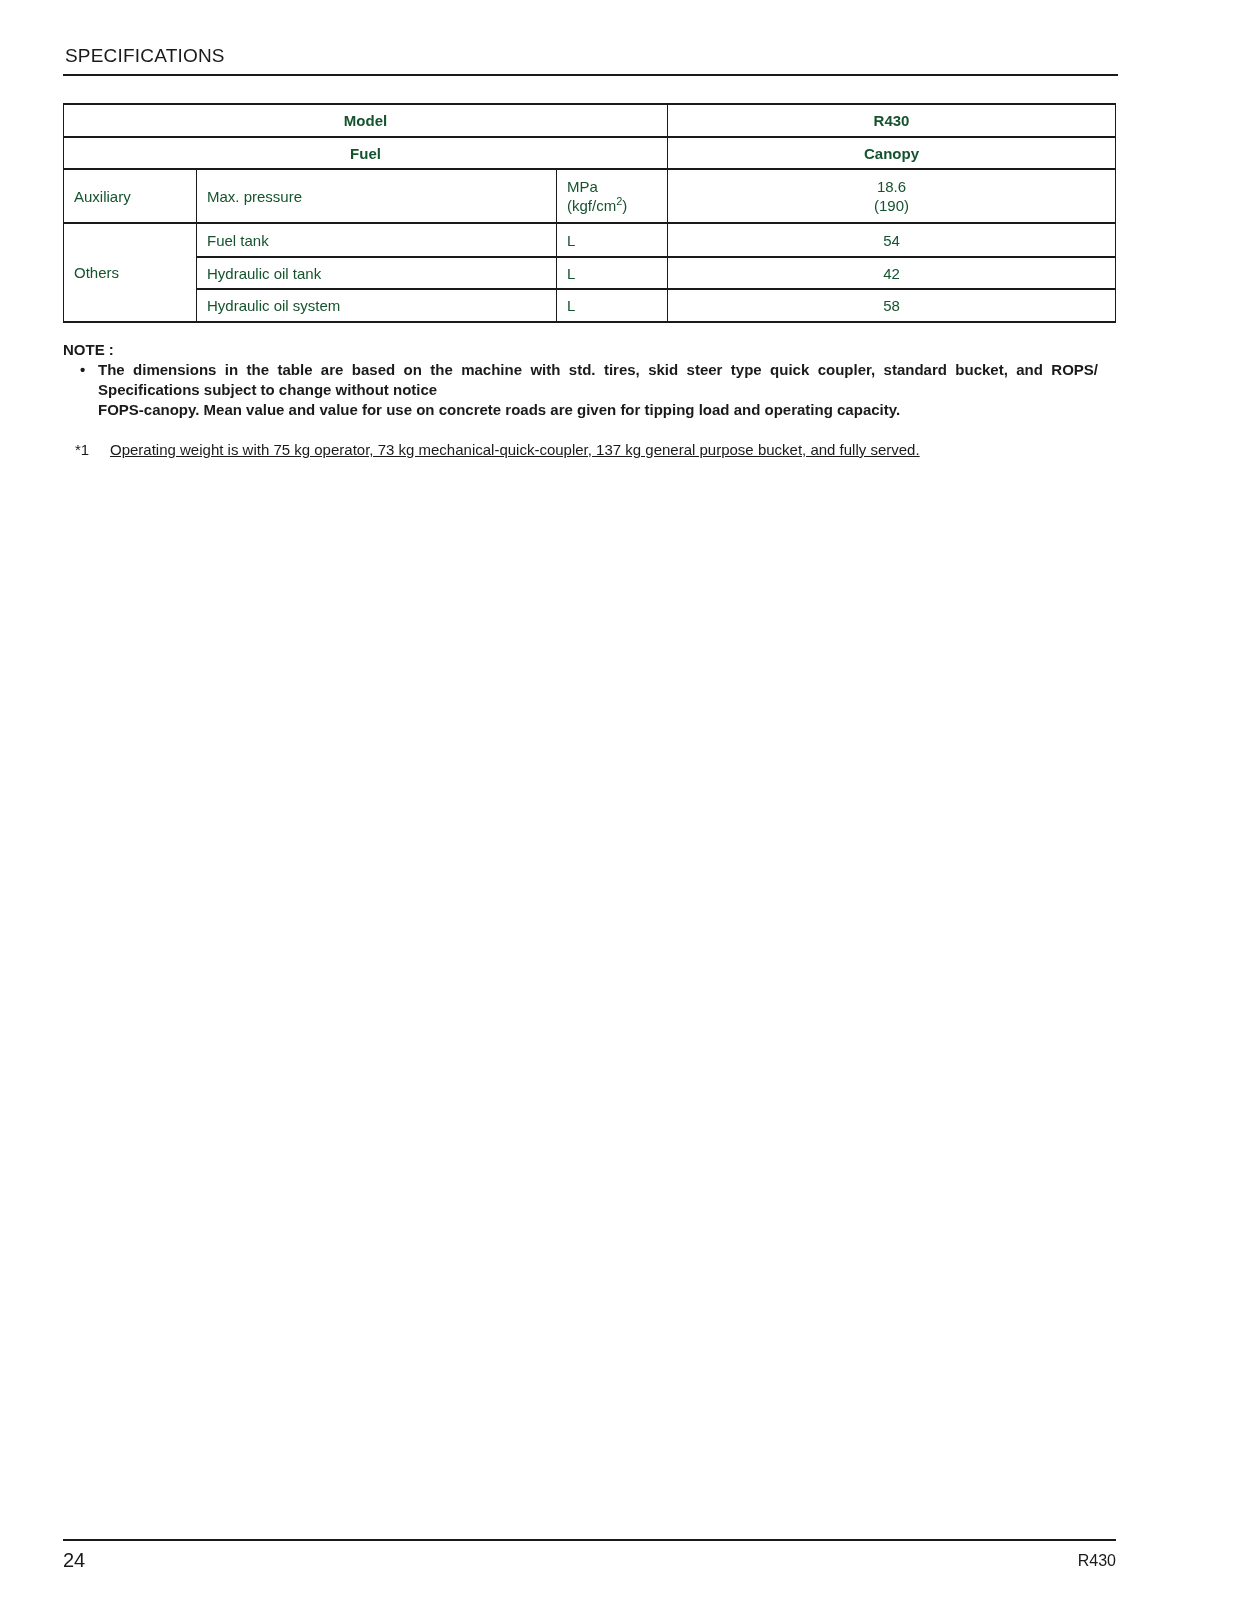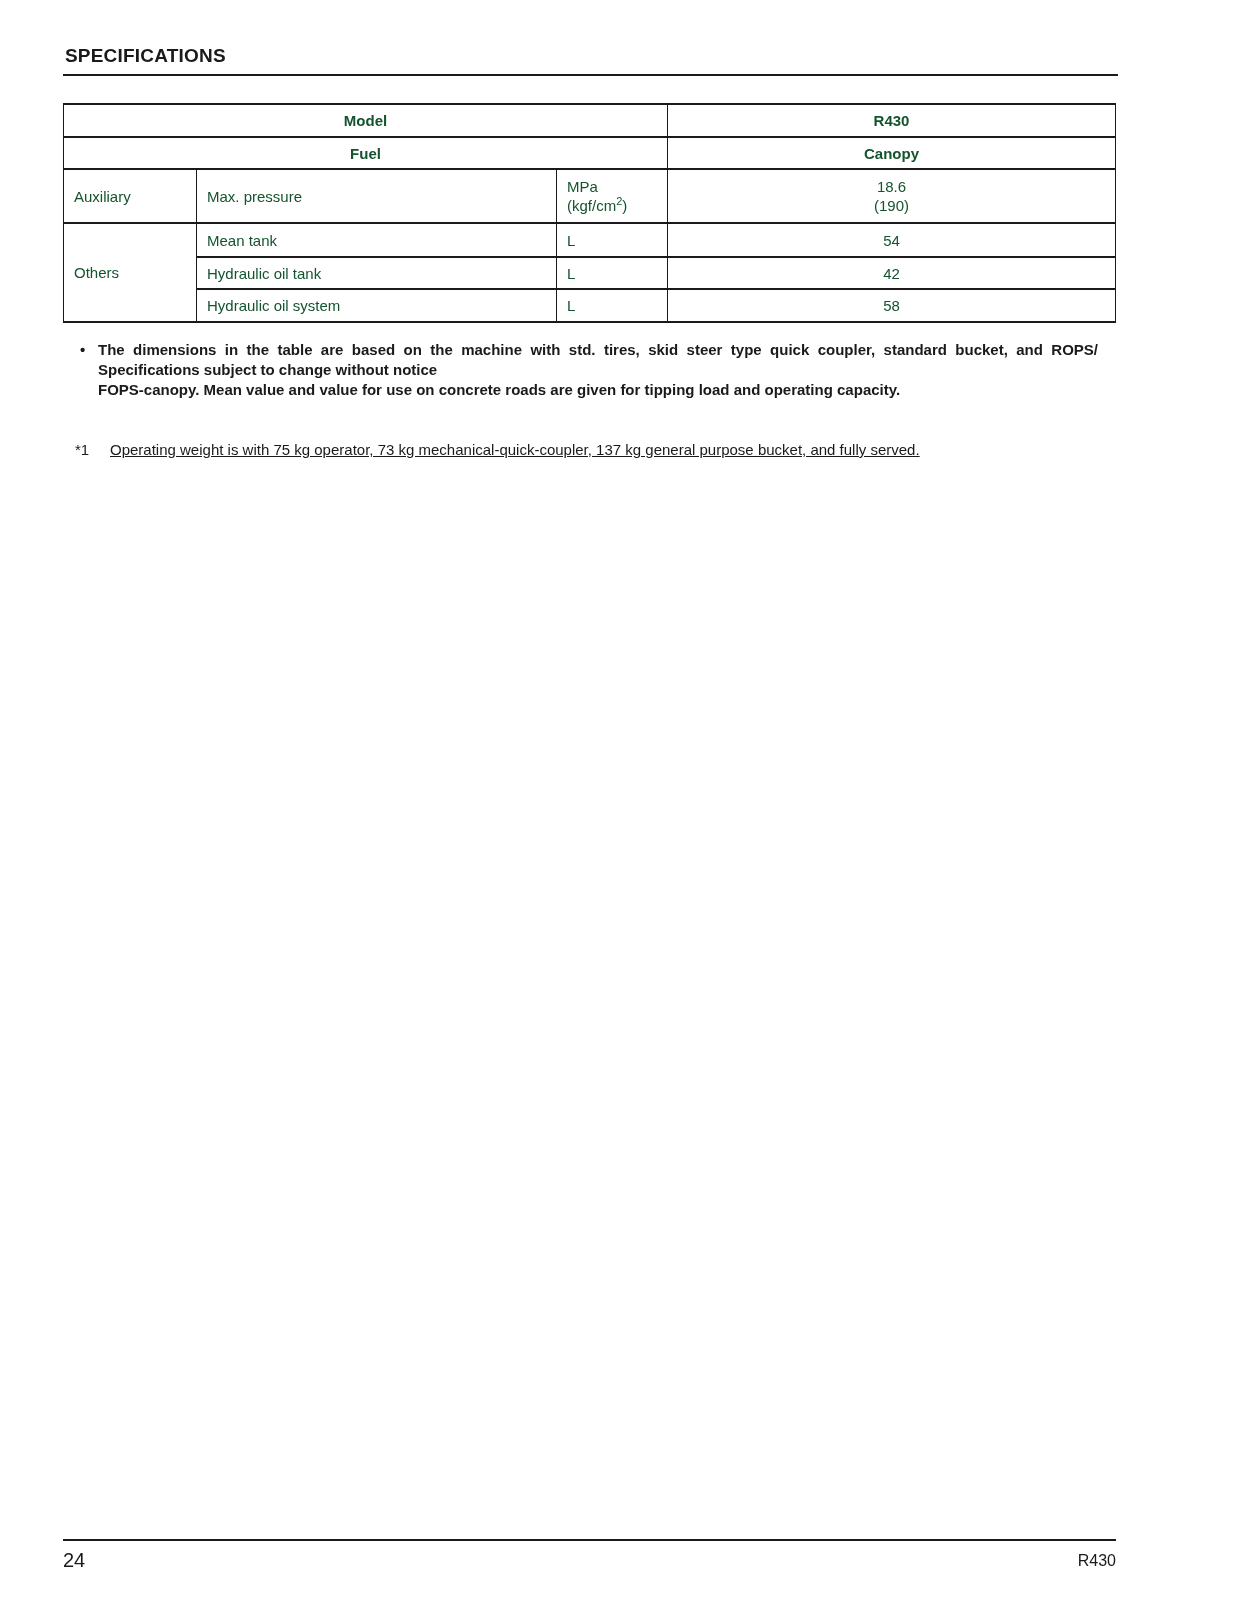--- a/index.html
+++ b/index.html
@@ -16,21 +16,21 @@
     color: #1a1a1a;
     overflow: hidden;
   }
 
   
   .doc-title {
     position: absolute;
     left: 65px;
     top: 45px;
     font-size: 19px;
-    font-weight: bold;
+    font-weight: normal;
     letter-spacing: 0.2px;
     white-space: nowrap;
   }
   .title-rule {
     position: absolute;
     left: 63px;
     top: 74px;
     width: 1055px;
     height: 2px;
     background: #1a1a1a;
@@ -167,38 +167,39 @@
           <div>MPa</div>
           <div><span>(kgf/cm</span><sup>2</sup><span>)</span></div>
         </td>
         <td class="center">
           <div>18.6</div>
           <div>(190)</div>
         </td>
       </tr>
       <tr class="row-oth1">
         <td rowspan="3" class="left">Others</td>
-        <td class="left">Mean tank</td>
+        <td class="left">Fuel tank</td>
         <td class="left">L</td>
         <td class="center">54</td>
       </tr>
       <tr class="row-oth2">
         <td class="left">Hydraulic oil tank</td>
         <td class="left">L</td>
         <td class="center">42</td>
       </tr>
       <tr class="row-oth3">
         <td class="left">Hydraulic oil system</td>
         <td class="left">L</td>
         <td class="center">58</td>
       </tr>
     </tbody>
   </table>
 
   <div class="note-block">
+    <div class="note-label">NOTE :</div>
     <div class="note-bullet-row">
       <span class="bullet-marker">•</span>
       <div class="bullet-text">
         <div class="bullet-line-justify">The dimensions in the table are based on the machine with std. tires, skid steer type quick coupler, standard bucket, and ROPS/</div>
         <div>Specifications subject to change without notice</div>
         <div>FOPS-canopy. Mean value and value for use on concrete roads are given for tipping load and operating capacity.</div>
       </div>
     </div>
   </div>
 

